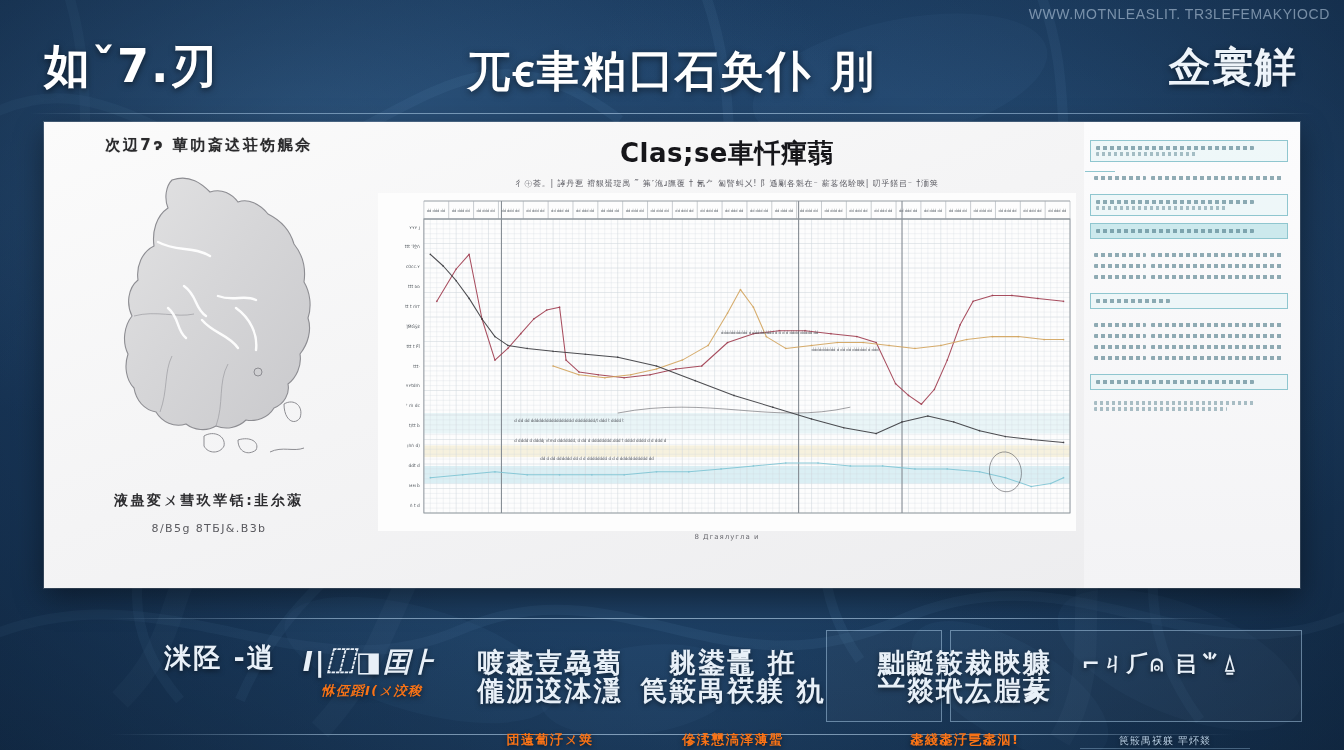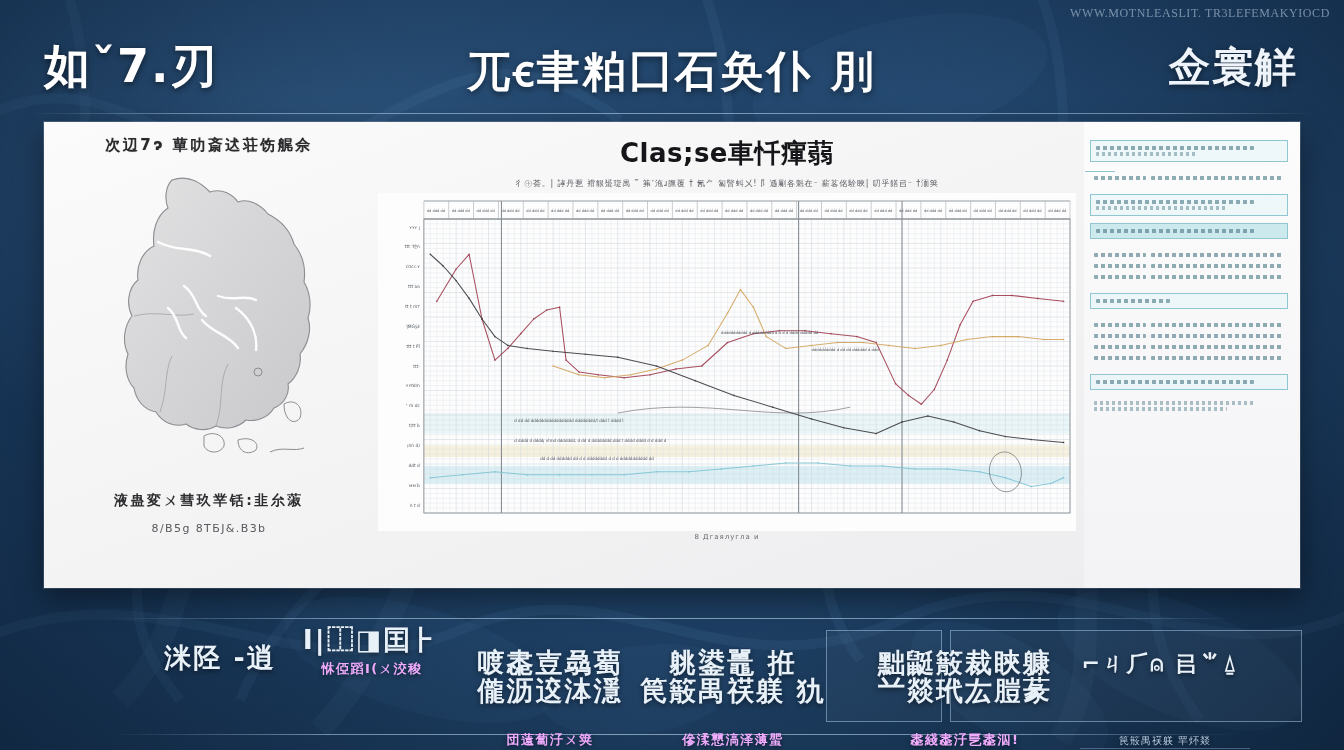--- a/index.html
+++ b/index.html
@@ -42,23 +42,23 @@
     font-family:"DejaVu Sans", sans-serif;
   }
   .header-right{
     position:absolute; right:46px; top:40px;
     font-size:41px; font-weight:700; color:#eef4fa;
     letter-spacing:2px; text-shadow:0 2px 6px rgba(0,0,0,.5);
     font-family:"DejaVu Sans", sans-serif;
   }
   .watermark{
     position:absolute; right:14px; top:6px;
-    font-size:12px; letter-spacing:.6px;
+    font-size:14px; letter-spacing:.6px;
     color:rgba(198,217,235,.55);
-    font-family:Liberation Serif, serif;
+    font-family:Liberation Sans, sans-serif;
   }
   .header-rule{
     position:absolute; left:30px; right:30px; top:113px; height:1px;
     background:linear-gradient(90deg,rgba(150,190,225,0) 0%,rgba(170,205,235,.55) 12%,rgba(180,212,240,.65) 50%,rgba(170,205,235,.55) 88%,rgba(150,190,225,0) 100%);
   }
 
   
   .board{
     position:absolute; left:44px; top:122px; width:1256px; height:466px;
     background:linear-gradient(160deg,#fbfbfb 0%,#f4f4f5 45%,#ececee 100%);
@@ -147,21 +147,21 @@
   .nav-row{
     position:absolute; left:0; top:22px; width:1344px; height:116px;
     display:flex; align-items:center;
   }
   .nav-item{
     position:absolute; text-align:center; color:#e8f0f8;
     text-shadow:0 2px 5px rgba(0,0,0,.5);
     font-family:"DejaVu Sans", sans-serif;
   }
   .nav-item .lbl{ font-size:27px; font-weight:700; letter-spacing:2px; line-height:1.05; }
-  .nav-item .sub{ font-size:13px; font-weight:700; letter-spacing:1.5px; margin-top:6px; color:#f0abfc; }
+  .nav-item .sub{ font-size:13px; font-weight:700; letter-spacing:1.5px; margin-top:6px; color:#f97316; }
   .nav-box{
     position:absolute; border:1px solid rgba(174,208,236,.5);
     background:rgba(255,255,255,.03);
   }
   .nav-box.a{ left:826px; top:34px; width:116px; height:92px; }
   .nav-box.b{ left:950px; top:34px; width:352px; height:92px; }
   .nav-right-note{
     position:absolute; left:1080px; top:90px; width:170px;
     font-size:10px; color:#b9cfe4; letter-spacing:1px; line-height:1.35;
     text-align:center; font-family:"DejaVu Sans", sans-serif;
@@ -709,21 +709,21 @@
   <div class="nav-box a"></div>
   <div class="nav-box b"></div>
 
   <div class="nav-row">
 
     <div class="nav-item" style="left:110px;top:26px;width:220px;">
       <div class="lbl">洣陉 -逍</div>
       <div class="sub"></div>
     </div>
 
-    <div class="nav-item" style="left:262px;top:8px;width:220px;">
+    <div class="nav-item" style="left:262px;top:30px;width:220px;font-style:italic;">
       <div class="lbl">I|⿰◨囯⺊</div>
       <div class="sub">恘俹蹈I(ㄨ洨稄</div>
     </div>
 
     <div class="nav-item" style="left:440px;top:12px;width:220px;white-space:pre-line;">
       <div class="lbl">喥䏋壴骉薥
 儱沥䢒泍濦</div>
       <div class="sub">団薳蔔汓ㄨ䇲</div>
     </div>
 

